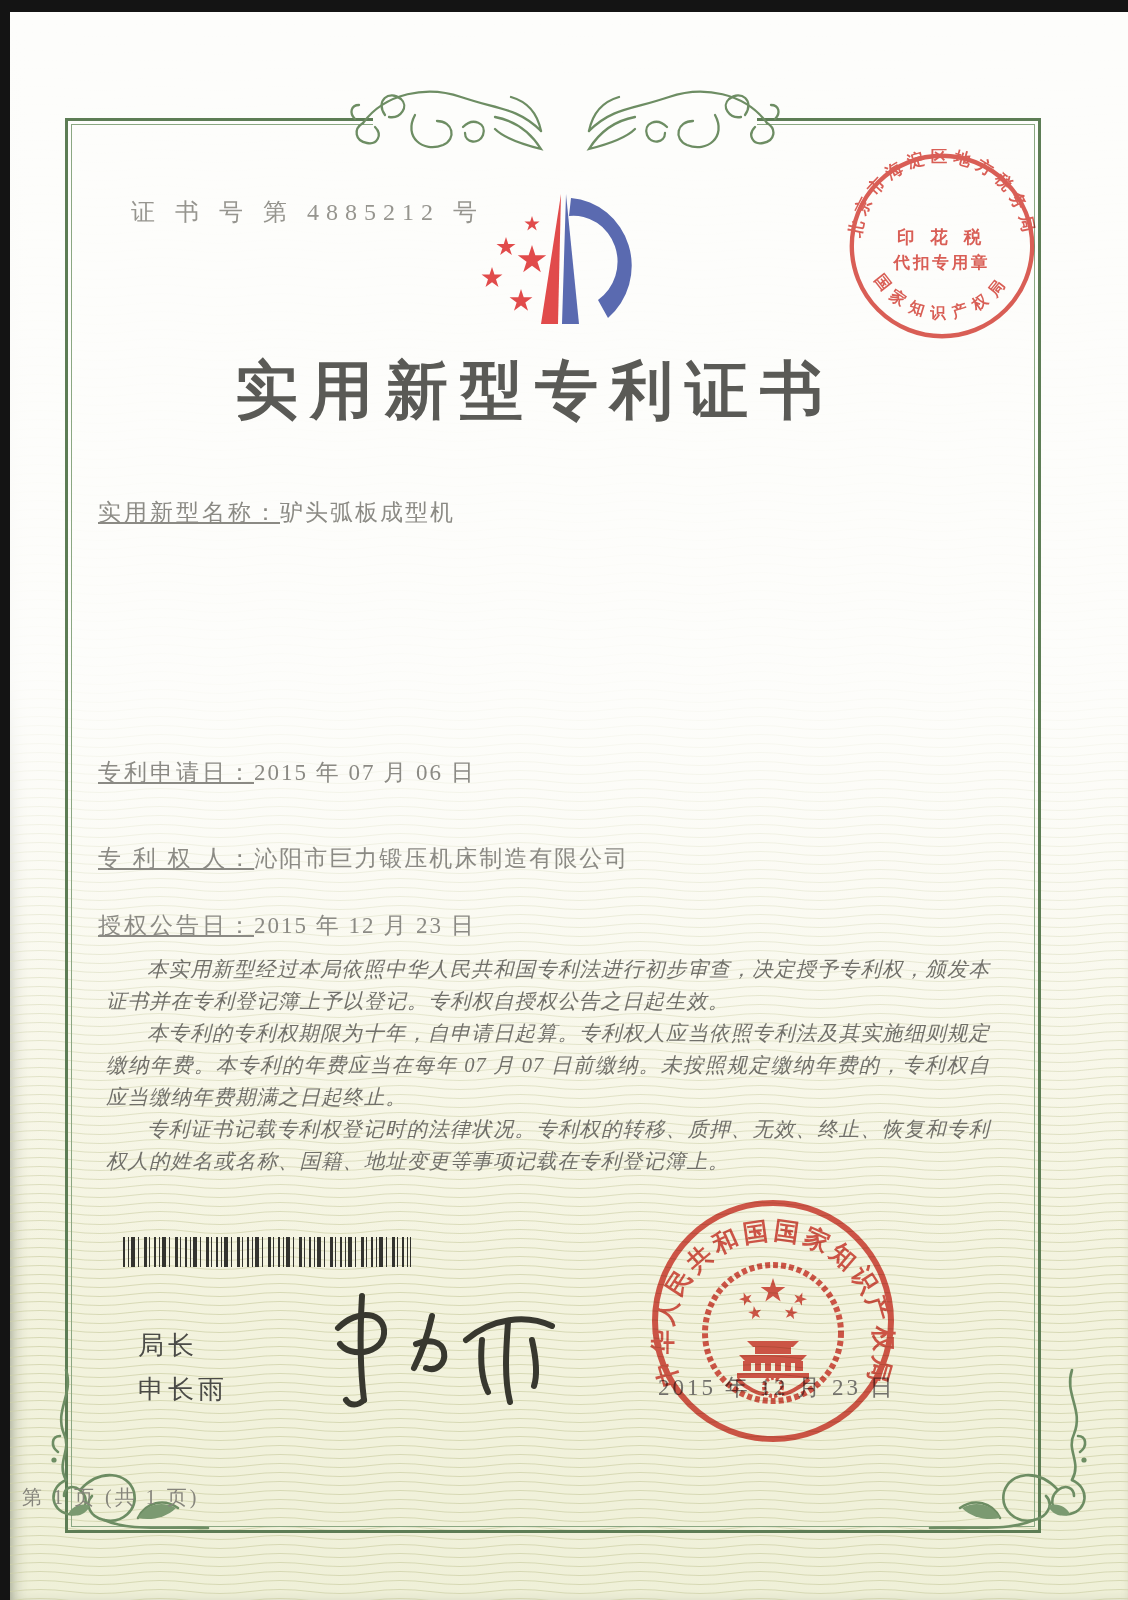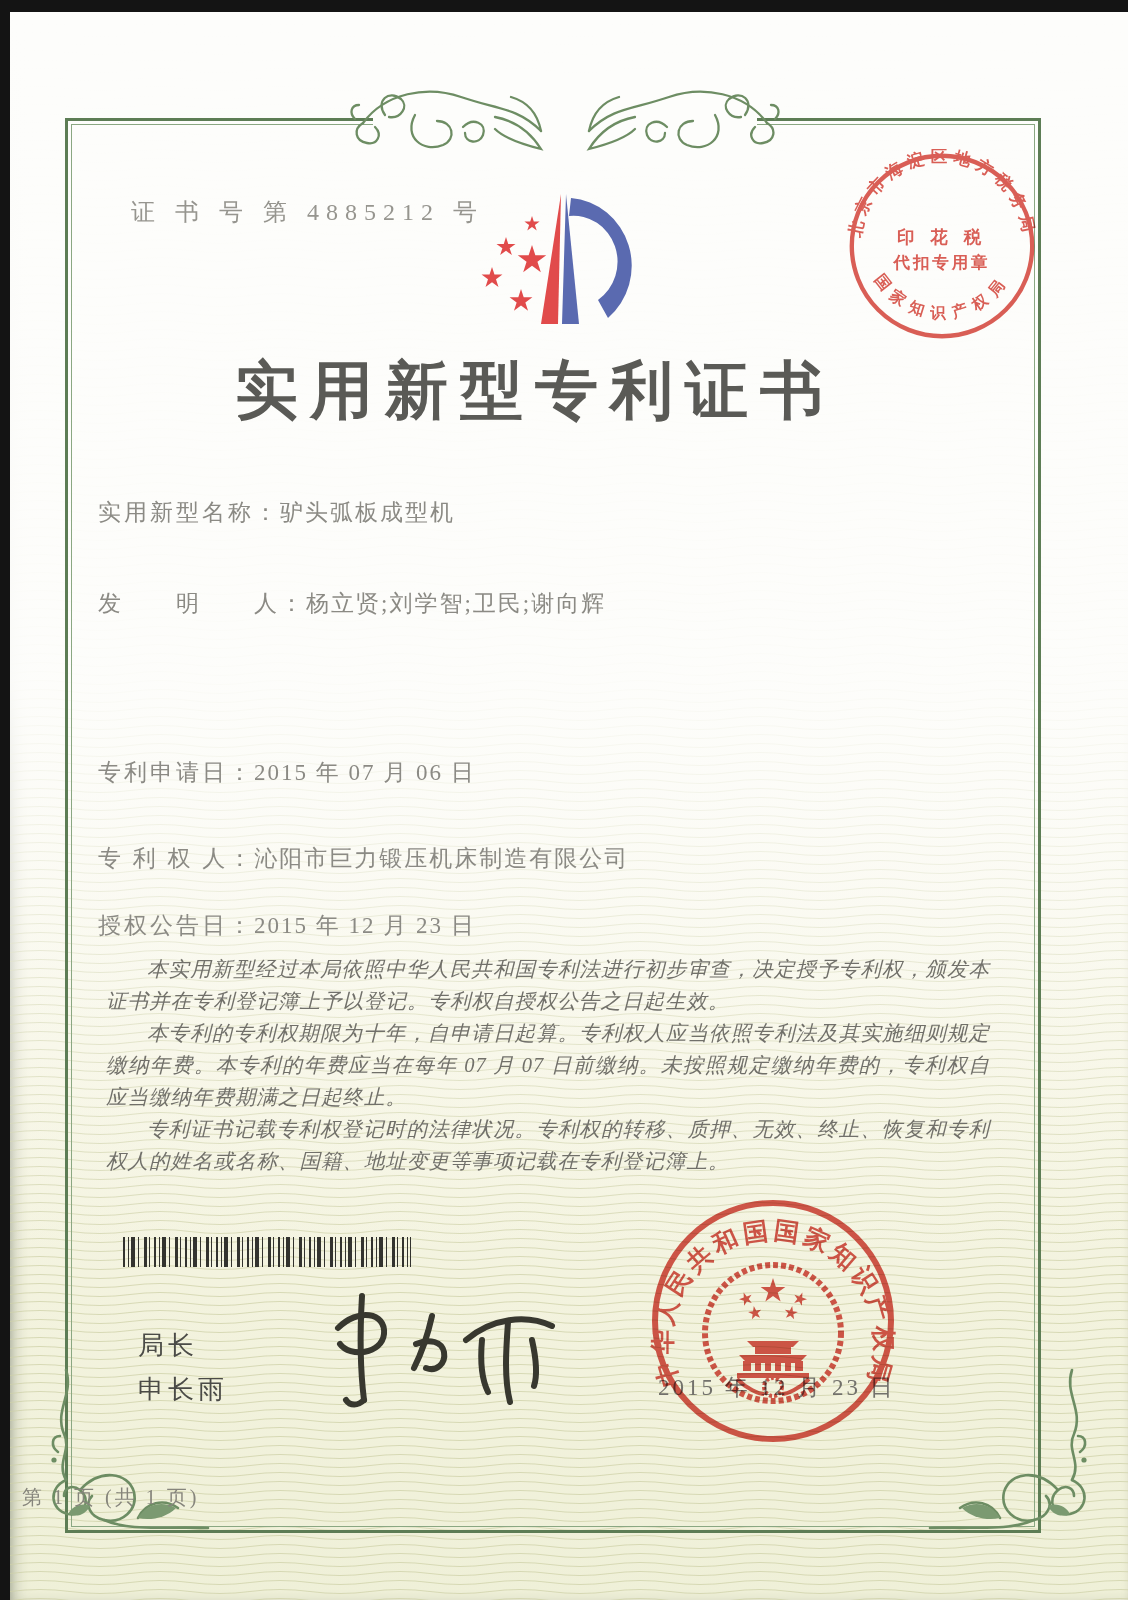--- a/index.html
+++ b/index.html
@@ -23,21 +23,21 @@
     content:"";position:absolute;left:3px;top:3px;right:3px;bottom:3px;
     border:1px solid #8aa782;
   }
   .abs{position:absolute;}
   .cert-no{left:88px;top:184px;font-size:24px;color:#96958f;letter-spacing:7px;margin-left:33px;}
   .logo{left:445px;top:156px;width:215px;height:180px;}
   .tax-stamp{left:835px;top:137px;width:194px;height:194px;mix-blend-mode:multiply;opacity:.88;}
   .title{left:55px;top:336px;width:940px;text-align:center;font-size:63px;font-weight:600;
          color:#5a5a56;letter-spacing:12px;}
   .field{left:88px;font-size:23px;color:#8b8a84;letter-spacing:2px;white-space:nowrap;}
-  .field .lab{letter-spacing:3px;}
+  .field .lab{letter-spacing:3px;text-decoration:underline;}
   .paras{left:96px;top:942px;width:884px;font-size:20.5px;line-height:1.56;color:#71706a;
          text-align:justify;letter-spacing:1px;}
   .paras p{margin:0;text-indent:2em;font-style:italic;}
   .barcode{left:113px;top:1225px;width:288px;height:30px;
     background:repeating-linear-gradient(90deg,
       #33332f 0 2px,transparent 2px 5px,
       #33332f 5px 6px,transparent 6px 8px,
       #33332f 8px 12px,transparent 12px 15px,
       #33332f 15px 16px,transparent 16px 21px,
       #33332f 21px 24px,transparent 24px 26px,
@@ -154,23 +154,20 @@
       <textPath href="#arcBot" startOffset="50%" text-anchor="middle">国家知识产权局</textPath>
     </text>
     <text x="100" y="97" text-anchor="middle" class="stamp-text" font-size="18" letter-spacing="6" font-weight="600">印 花 税</text>
     <text x="100" y="123" text-anchor="middle" class="stamp-text" font-size="17" letter-spacing="3" font-weight="600">代扣专用章</text>
   </svg>
 
   <div class="abs title">实用新型专利证书</div>
 
   <div class="abs field" style="top:485px">
     <span class="lab">实用新型名称：</span><span>驴头弧板成型机</span>
-  </div>
-  <div class="abs field" style="top:576px">
-    <span class="lab">发　　明　　人：</span><span>杨立贤;刘学智;卫民;谢向辉</span>
   </div>
   <div class="abs field" style="top:745px">
     <span class="lab">专利申请日：</span><span>2015 年 07 月 06 日</span>
   </div>
   <div class="abs field" style="top:831px">
     <span class="lab">专 利 权 人：</span><span>沁阳市巨力锻压机床制造有限公司</span>
   </div>
   <div class="abs field" style="top:898px">
     <span class="lab">授权公告日：</span><span>2015 年 12 月 23 日</span>
   </div>

